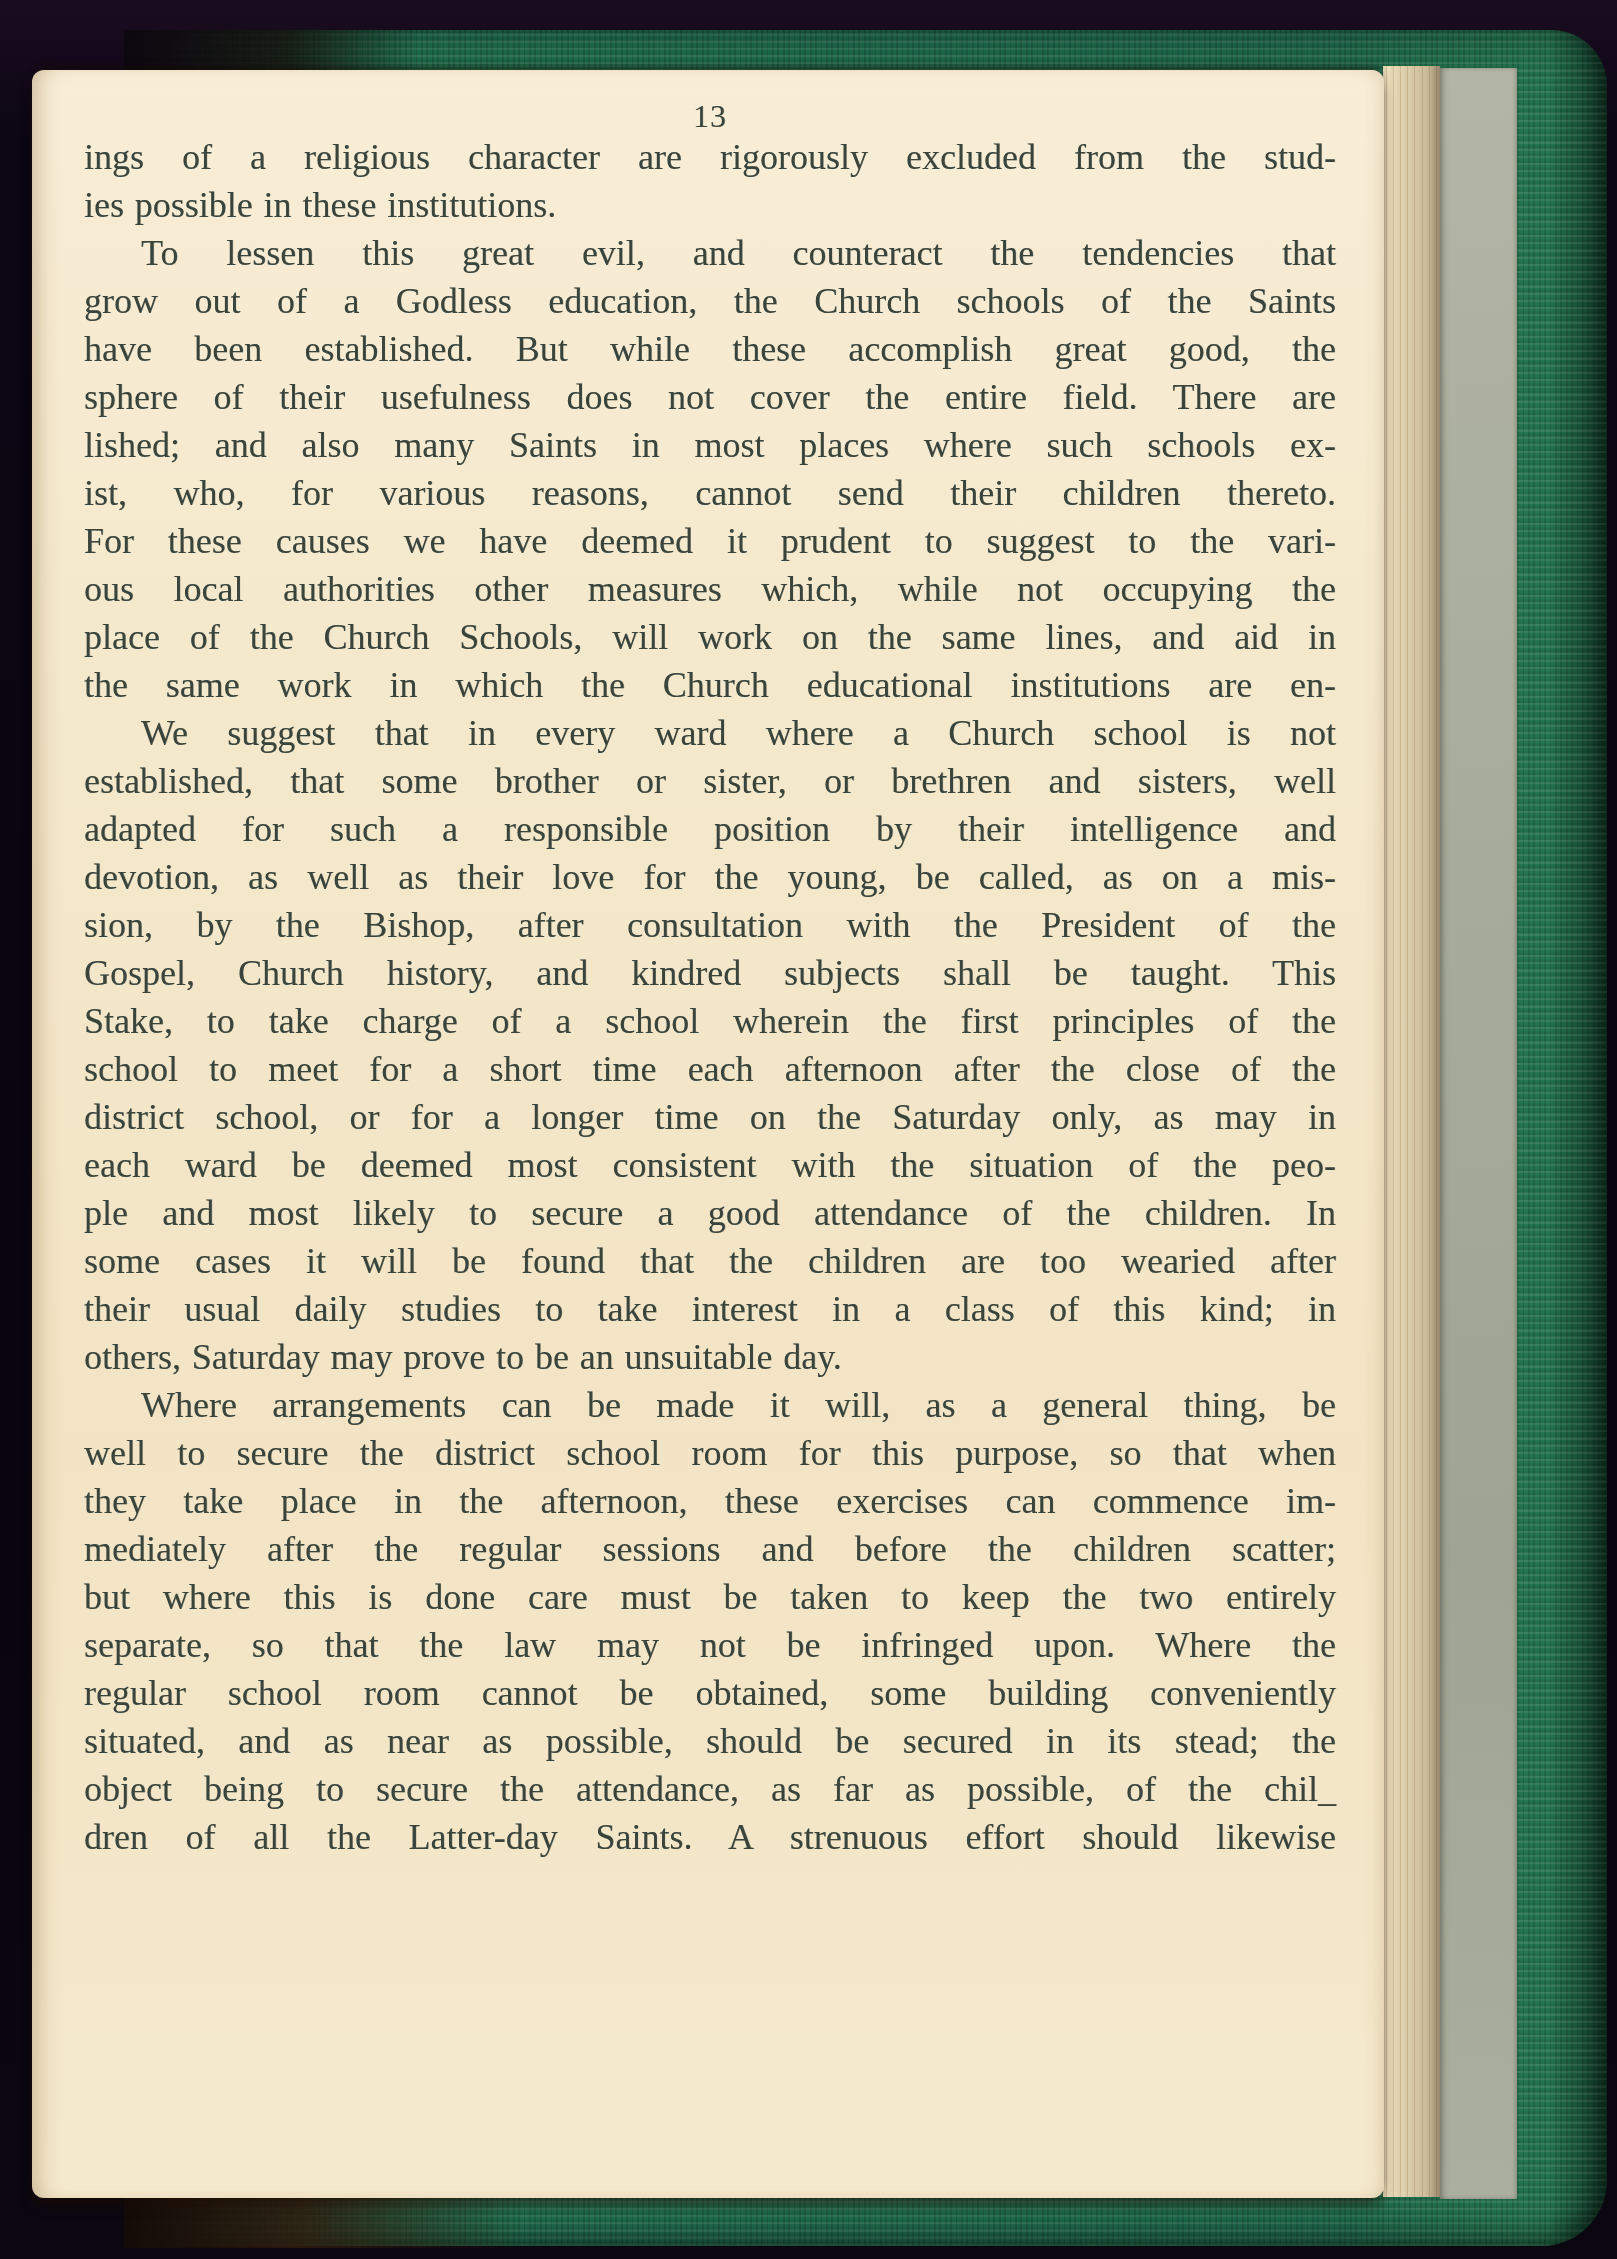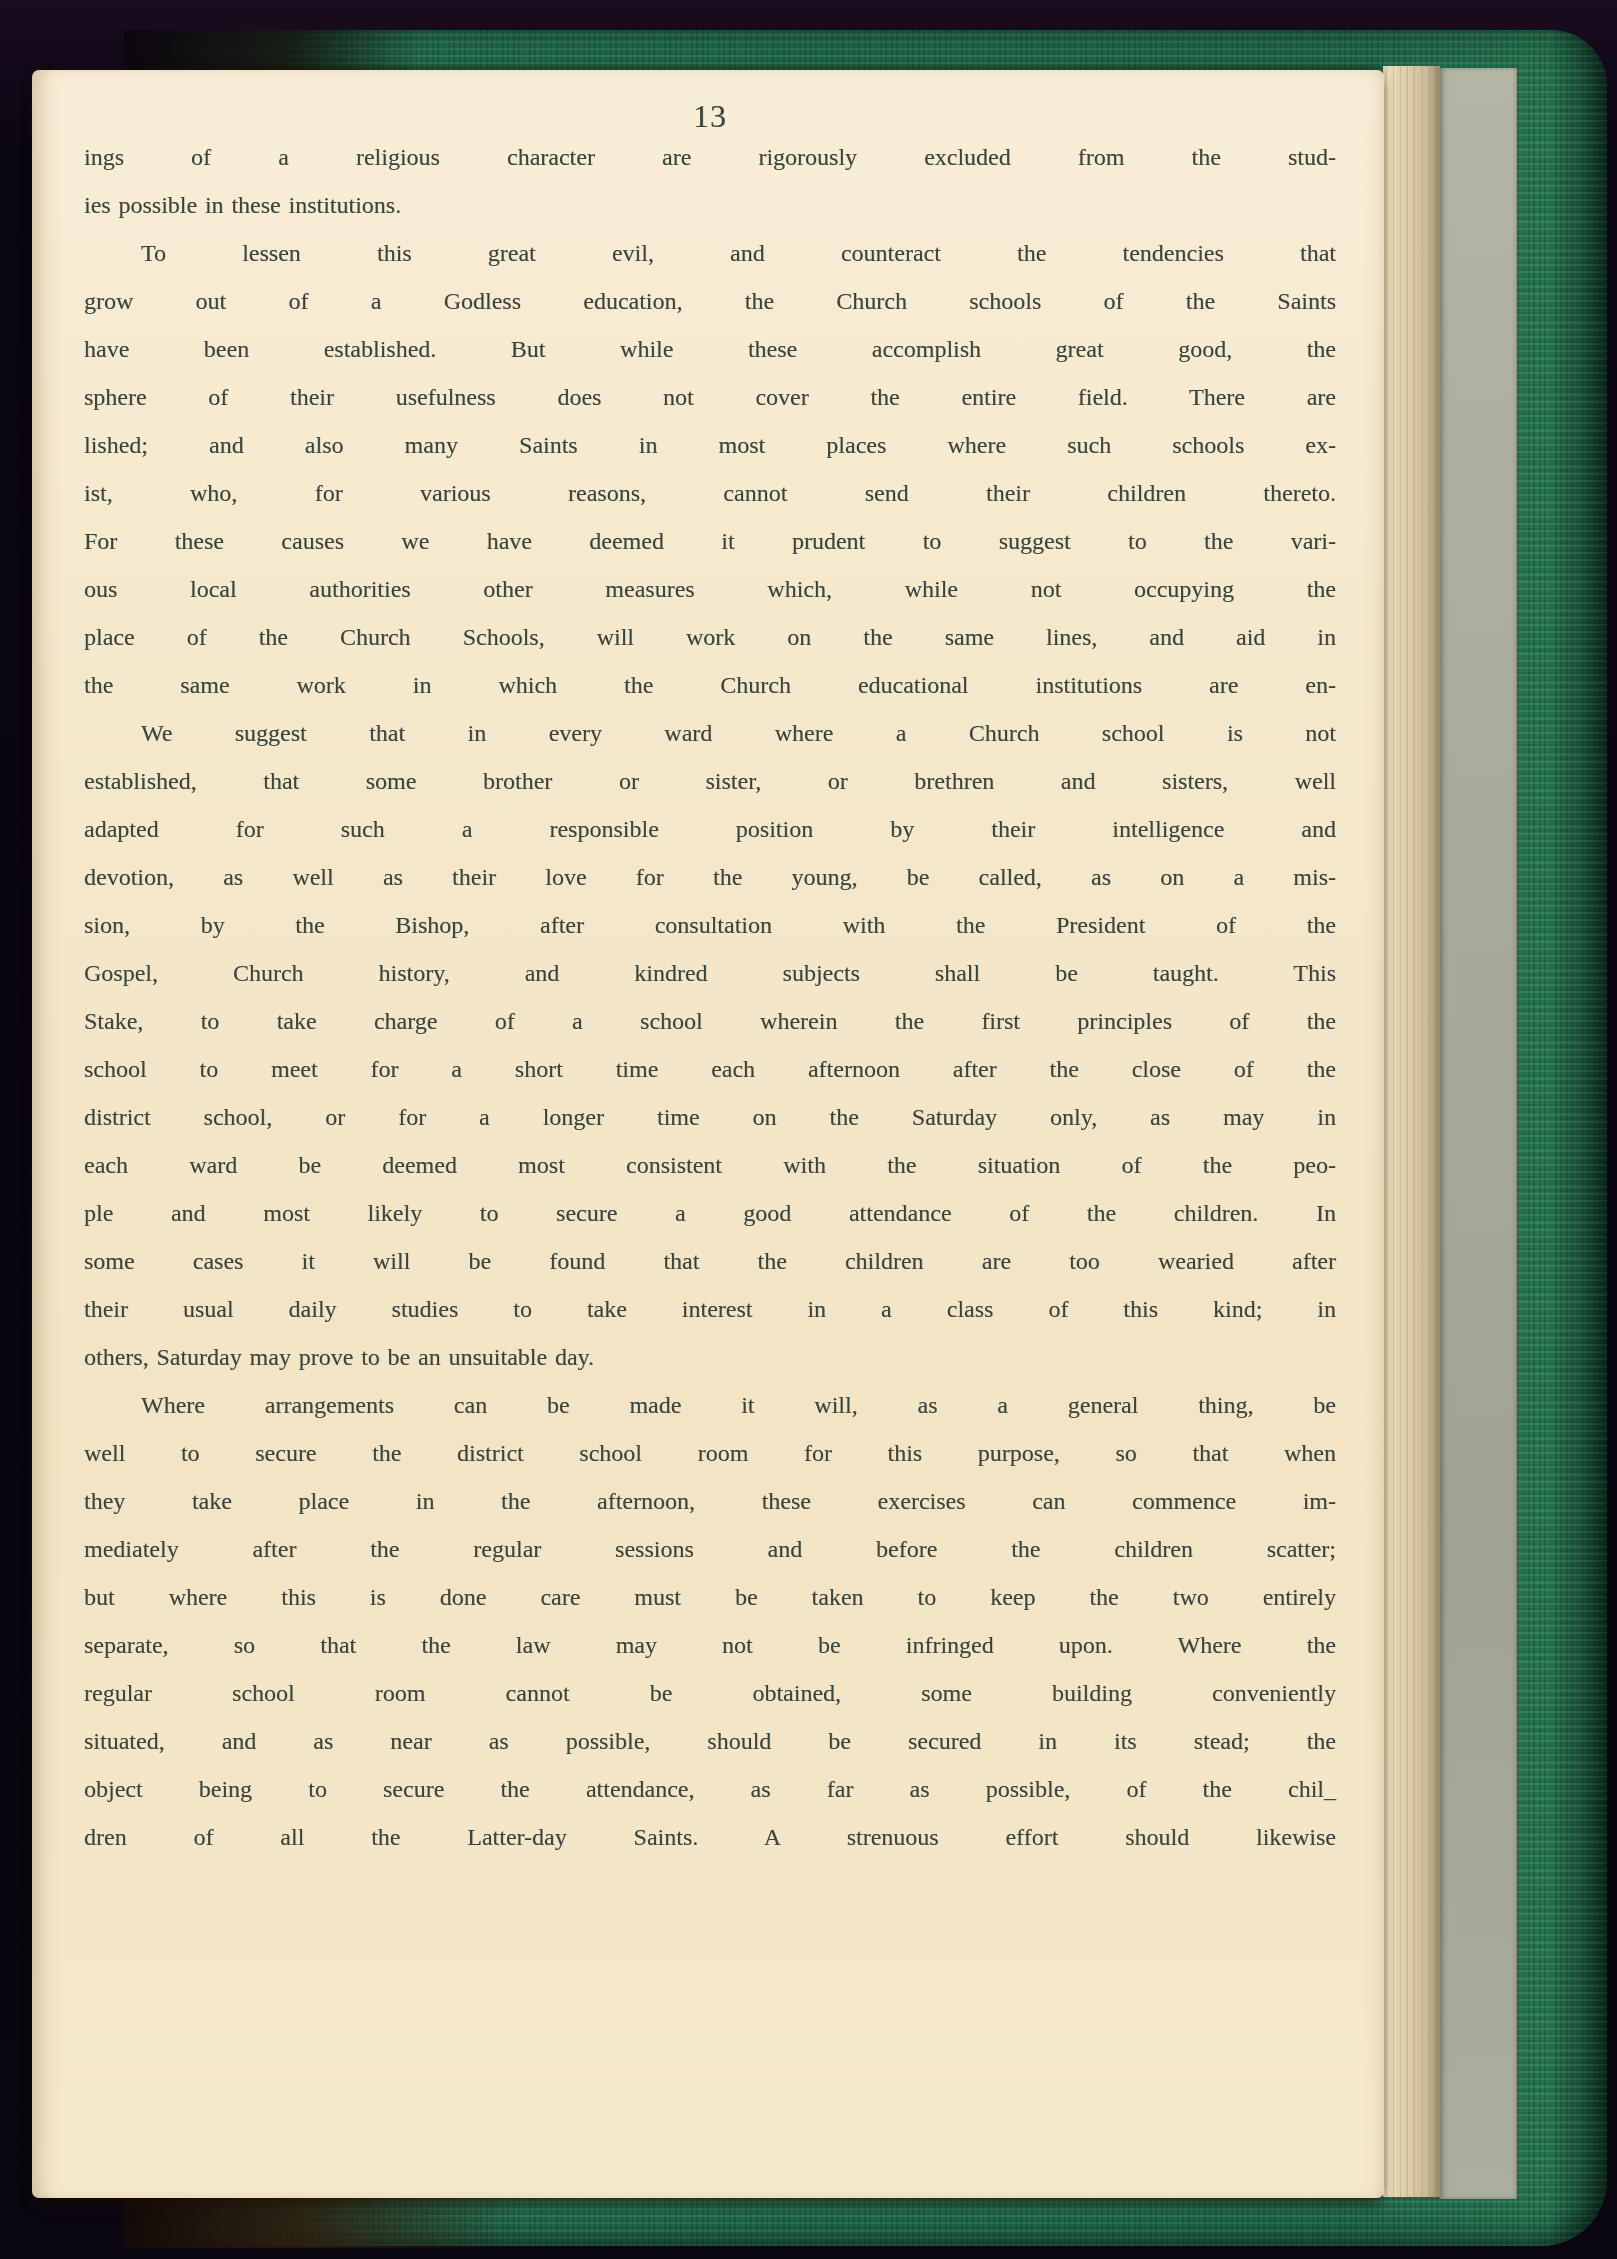--- a/index.html
+++ b/index.html
@@ -39,41 +39,41 @@
   
   .page-edges{
     position:absolute;left:1383px;top:66px;width:57px;height:2131px;
     background-image:
       linear-gradient(90deg, rgba(140,110,70,0) 0%, rgba(120,95,60,0.30) 78%, rgba(80,60,40,0.55) 100%),
       repeating-linear-gradient(90deg,#ecdfbc 0px,#ecdfbc 2.7px,#d8c59e 2.7px,#d8c59e 3.6px,#f0e3c1 3.6px,#f0e3c1 7.2px);
   }
   
   .page{
     position:absolute;left:32px;top:70px;width:1352px;height:2128px;
-    border-radius:7px;
+    border-radius:12px;
     background:linear-gradient(180deg,#f8edd6 0%,#f5e9cd 25%,#f2e4c4 65%,#f5e9cc 100%);
     box-shadow:
       0 -6.3px 8px -3.6px rgba(25,12,5,0.55),
       0 9px 12.5px -3.6px rgba(30,12,4,0.6),
       inset 18px 0 23px -14.3px rgba(130,95,50,0.40),
       inset -12.5px 0 19.7px -14.3px rgba(130,95,50,0.30);
   }
   .page-number{
     position:absolute;left:52px;top:27px;width:1252px;height:39px;
     text-align:center;font-size:32px;line-height:39px;color:#39443d;
     letter-spacing:0.9px;
     text-shadow:0.4px 0.4px 0.6px rgba(58,69,62,0.35);
   }
   .text-block{
     position:absolute;left:52px;top:63px;width:1252px;
     color:#39443d;
     text-shadow:0.4px 0.4px 0.6px rgba(58,69,62,0.35);
   }
   .line{
-    height:48px;line-height:48px;font-size:24px;
+    height:48px;line-height:48px;font-size:36px;
     text-align:justify;text-align-last:justify;
     word-spacing:1.8px;white-space:normal;
   }
   .line.endline{text-align:left;text-align-last:left;}
   .line.indent{text-indent:57px;}
 </style>
 </head>
 <body>
 
 <div class="scene">

